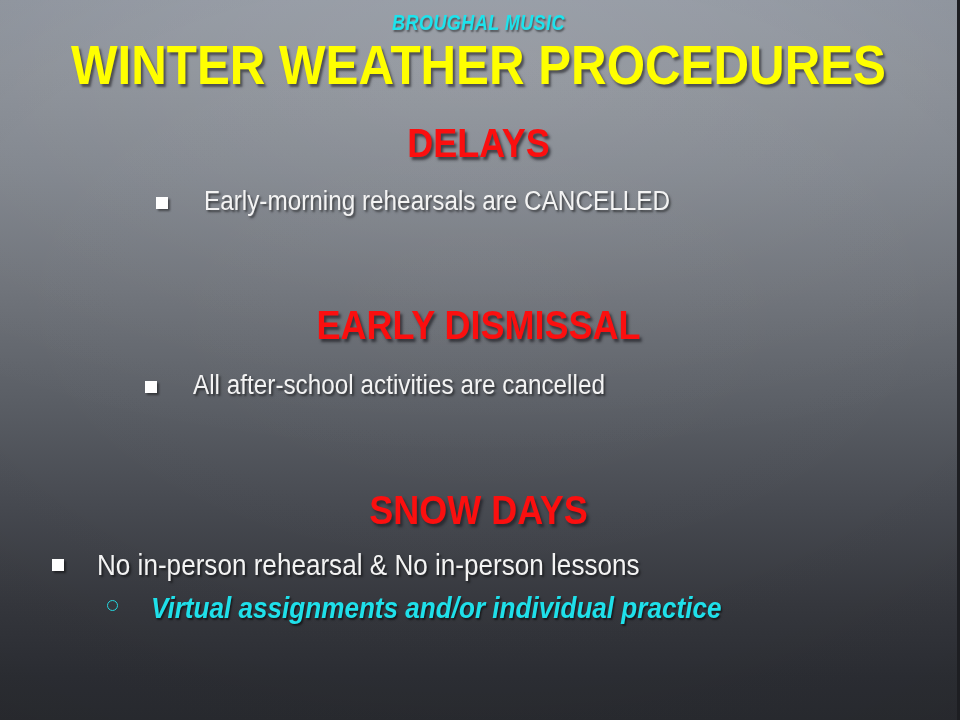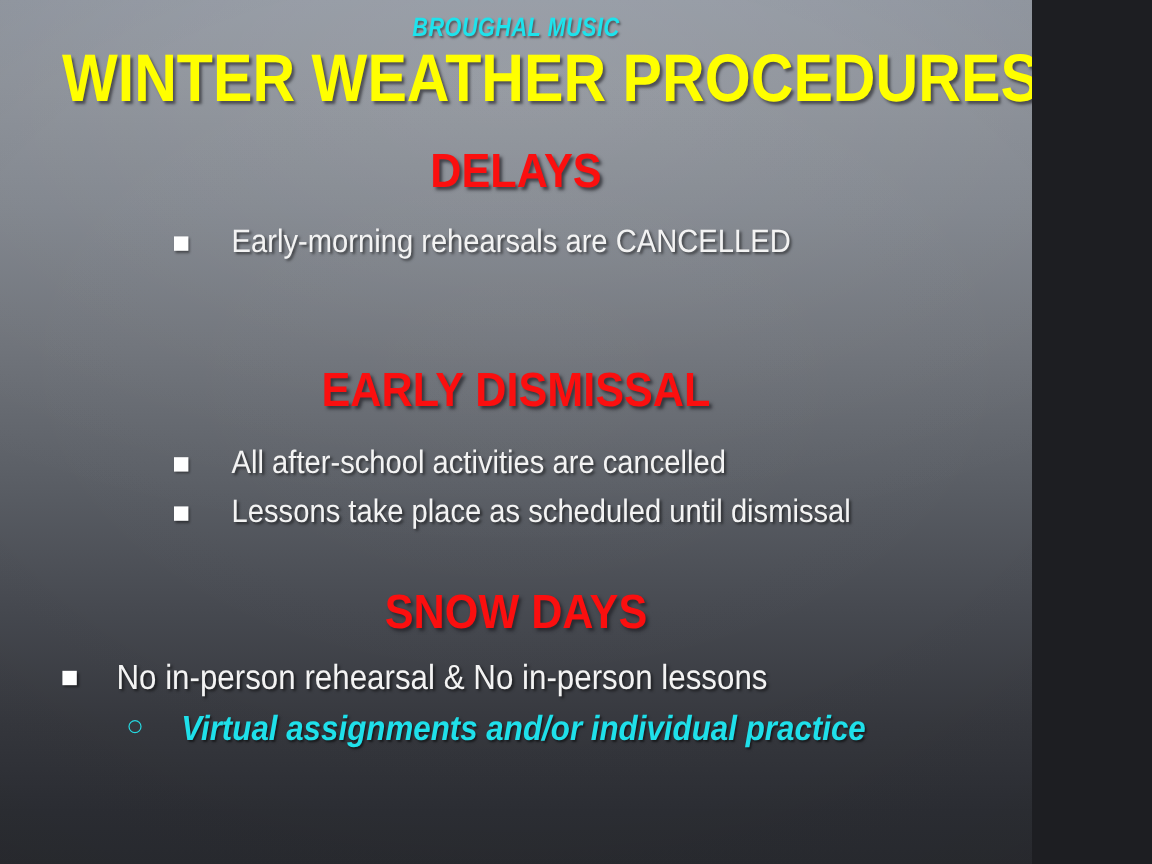--- a/index.html
+++ b/index.html
@@ -7,21 +7,21 @@
     margin: 0;
     padding: 0;
     background: #1d1e22;
   }
   body {
     font-family: "Liberation Sans", sans-serif;
   }
 
   #slide {
     position: relative;
-    width: 860px;
+    width: 957px;
     height: 720px;
     overflow: hidden;
     
     background:
       radial-gradient(ellipse 120% 75% at 50% 8%,
         rgba(255,255,255,0.10) 0%,
         rgba(255,255,255,0.03) 45%,
         rgba(0,0,0,0.00) 75%),
       linear-gradient(to bottom,
         #9096a0 0%,
@@ -132,21 +132,21 @@
 
   .b-txt.sub {
     color: #1fe0ea;
     font-style: italic;
     font-weight: bold;
     font-size: 21px;
     text-shadow: 1.5px 1.5px 2px rgba(0,0,0,0.55);
   }
 
   
-  #grp-delays { left: 145px; top: 186px; }
+  #grp-delays { left: 156px; top: 186px; }
   #grp-delays .gap { margin-left: 36px; }
 
   
   #grp-early { left: 145px; top: 370px; }
   #grp-early .gap { margin-left: 36px; }
 
   
   #grp-snow { left: 52px; top: 548px; width: 880px; }
   #grp-snow .gap { margin-left: 33px; }
   #grp-snow .b-txt { font-size: 29px; }
@@ -172,24 +172,20 @@
     </div>
   </div>
 
   <div class="layer sec-head sec-early">EARLY DISMISSAL</div>
 
   <div class="bullets" id="grp-early">
     <div class="b-row">
       <span class="sq"></span>
       <span class="b-txt gap">All after-school activities are cancelled</span>
     </div>
-    <div class="b-row">
-      <span class="sq"></span>
-      <span class="b-txt gap">Lessons take place as scheduled until dismissal</span>
-    </div>
   </div>
 
   <div class="layer sec-head sec-snow">SNOW DAYS</div>
 
   <div class="bullets" id="grp-snow">
     <div class="b-row">
       <span class="sq"></span>
       <span class="b-txt gap">No in-person rehearsal &amp; No in-person lessons</span>
     </div>
 

